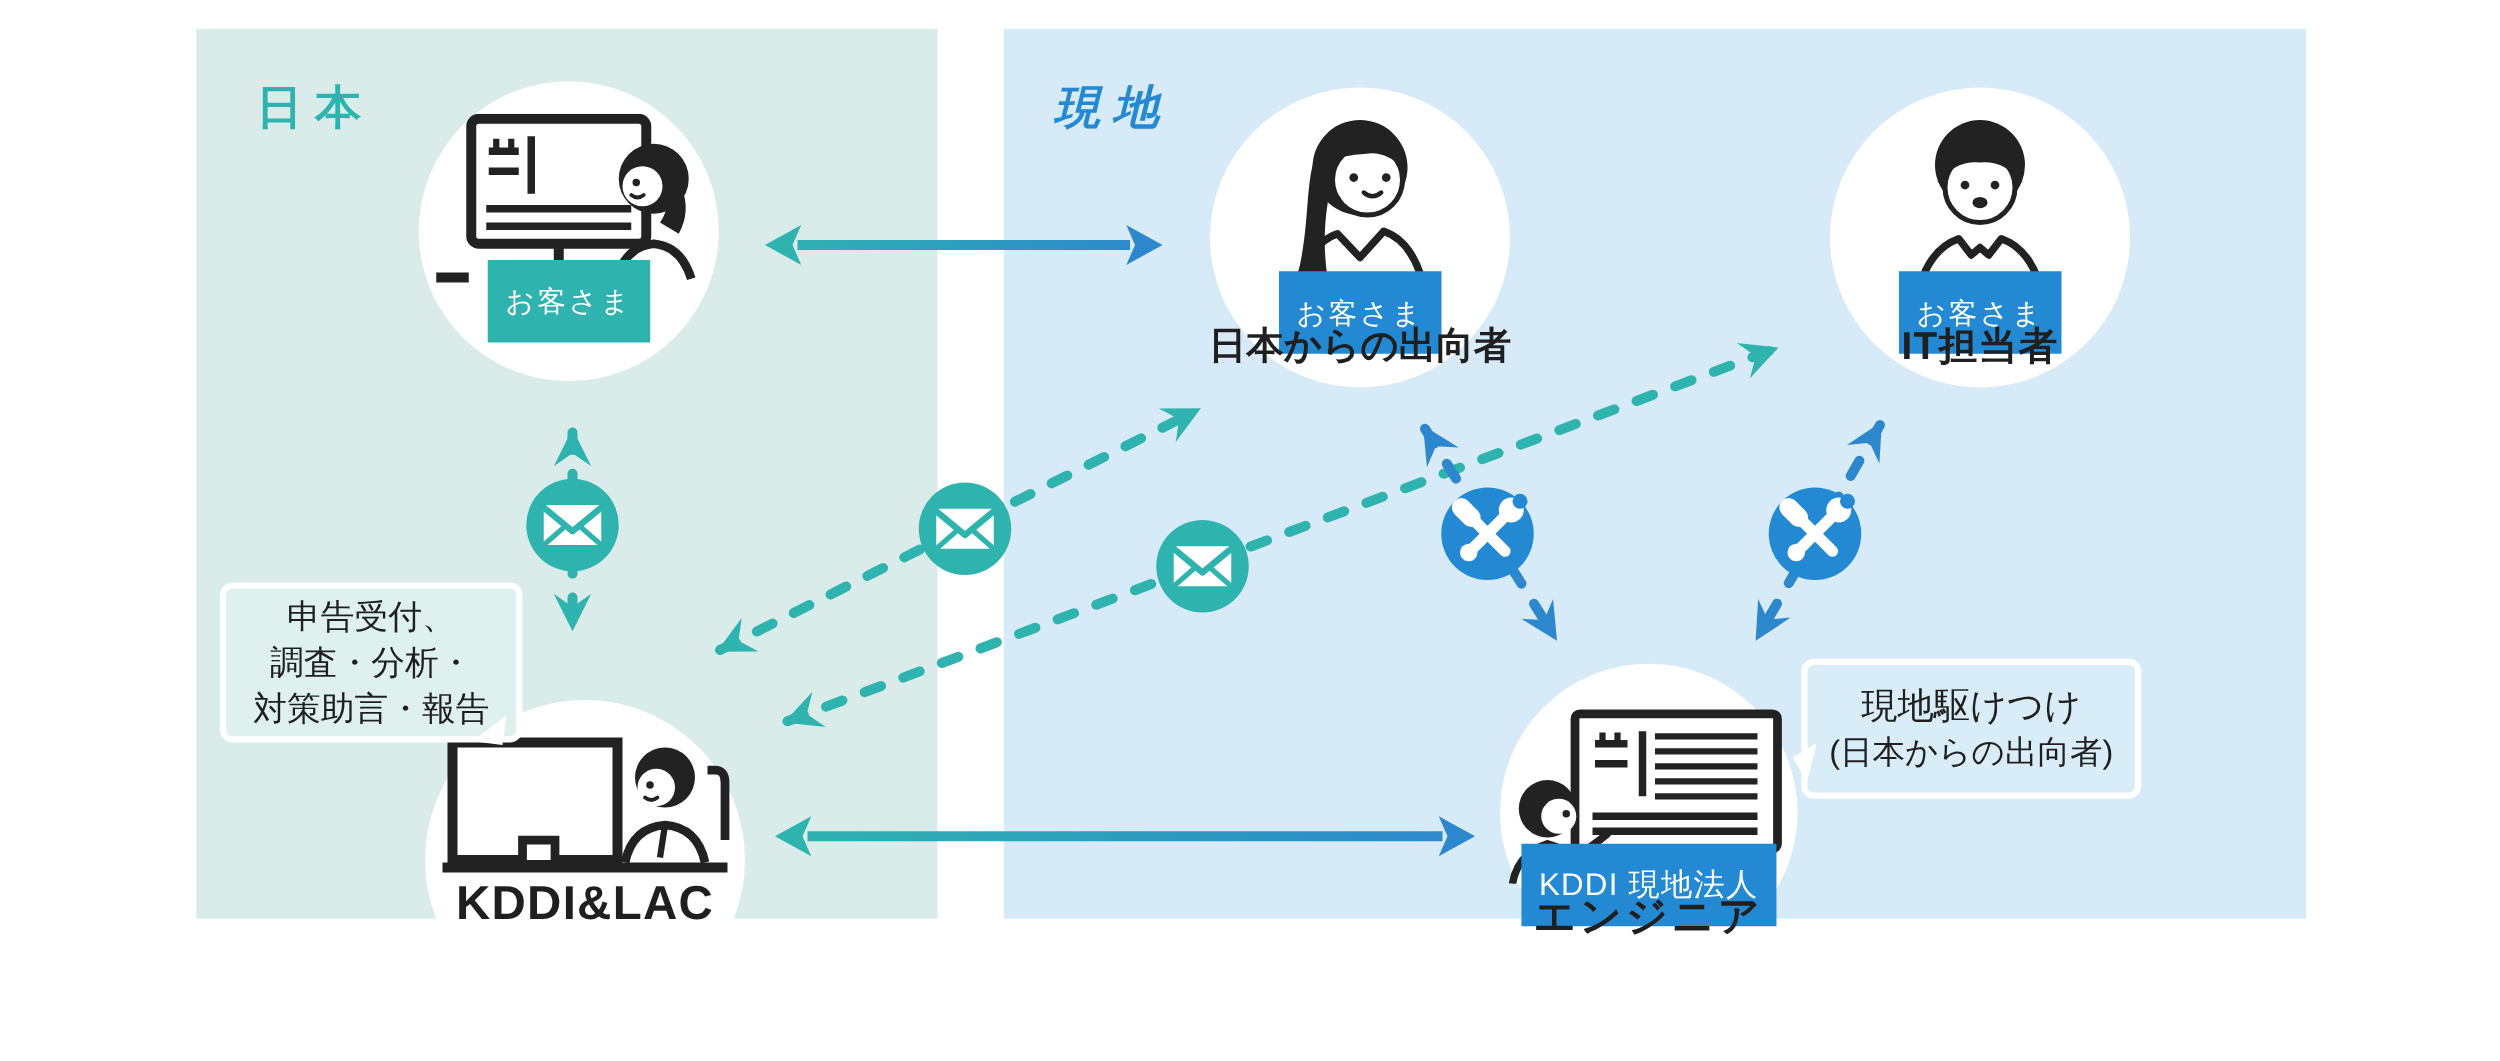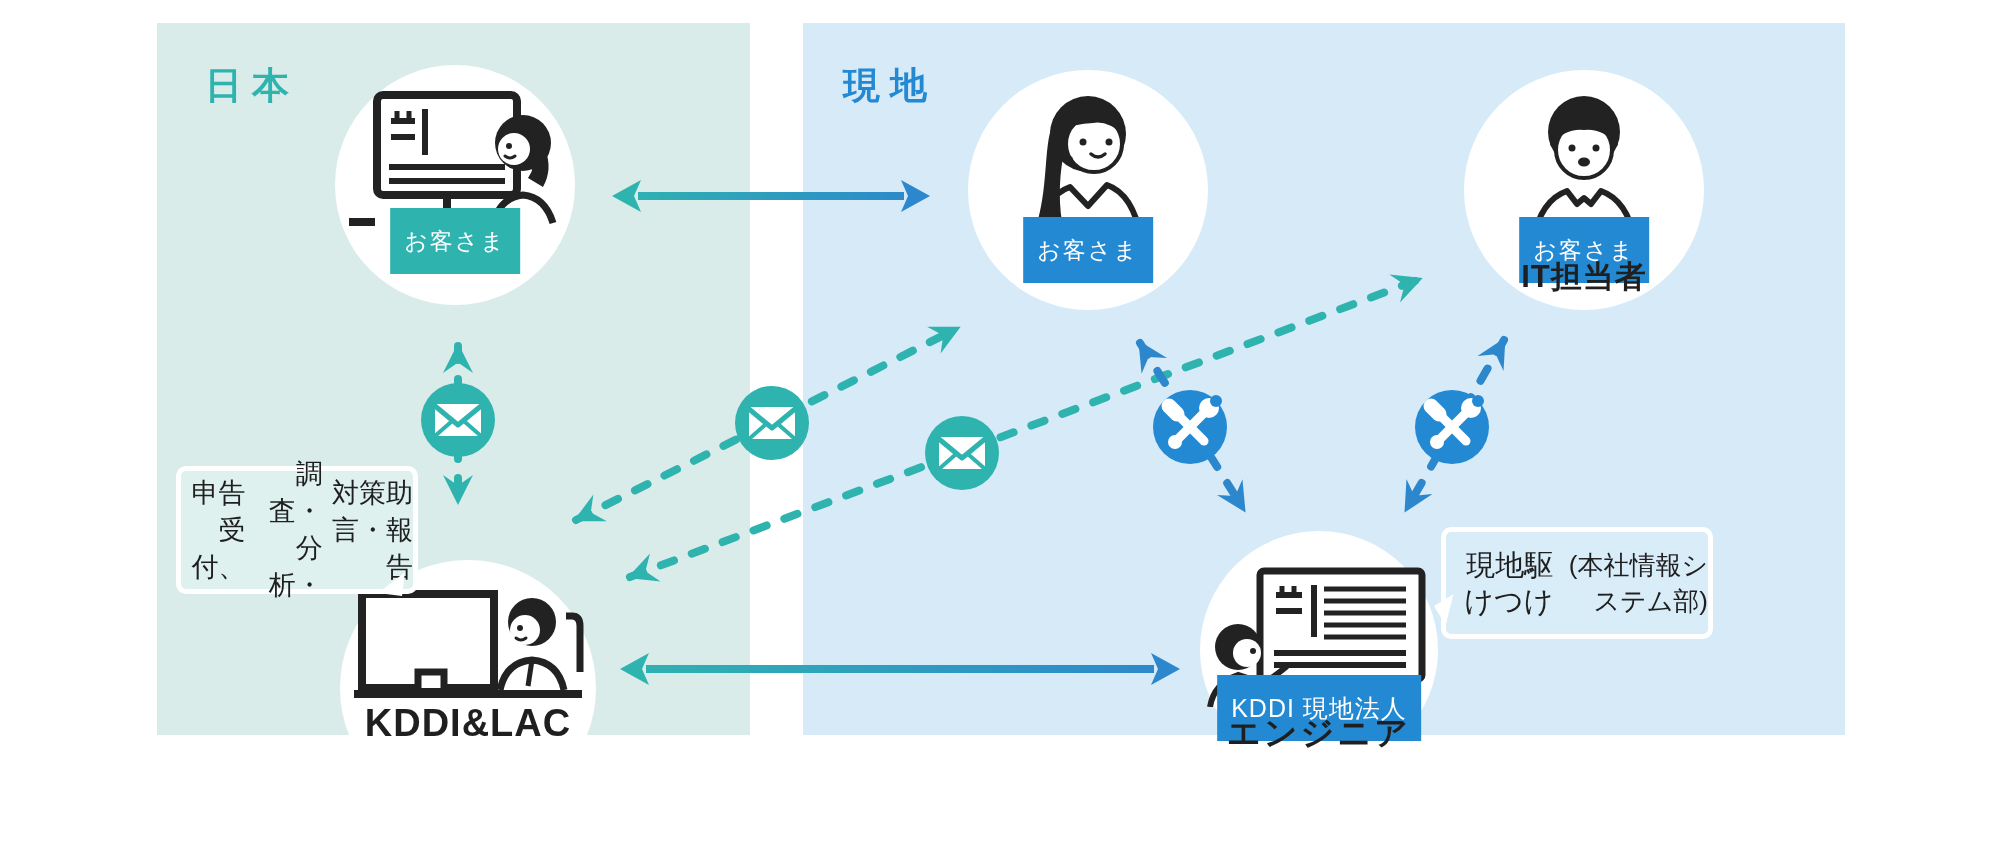--- a/index.html
+++ b/index.html
@@ -3,21 +3,21 @@
 <meta charset="utf-8">
 <style>
   html,body{margin:0;padding:0;background:#fff;}
   .stage{position:relative;width:2000px;height:849px;background:#fff;overflow:hidden;
          font-family:"Liberation Sans","DejaVu Sans",sans-serif;color:var(--text-dark);}
   .panel{position:absolute;top:23px;height:712px;}
   .panel-japan{left:157px;width:593px;background:var(--teal-panel);}
   .panel-local{left:803px;width:1042px;background:var(--blue-panel);}
   .panel-title{position:absolute;font-size:37px;font-weight:bold;letter-spacing:10px;white-space:nowrap;}
   .panel-japan .panel-title{left:48px;top:38px;color:var(--teal);}
-  .panel-local .panel-title{left:40px;top:38px;color:var(--blue);}
+  .panel-local .panel-title{left:40px;top:38px;color:var(--blue);font-style:italic;}
   .overlay{position:absolute;left:0;top:0;pointer-events:none;}
   .node{position:absolute;background:var(--node-bg);border-radius:50%;}
   .node-hq{left:335px;top:65px;width:240px;height:240px;}
   .node-expat{left:968px;top:70px;width:240px;height:240px;}
   .node-it{left:1464px;top:70px;width:240px;height:240px;}
   .node-kddi{left:340px;top:560px;width:256px;height:256px;}
   .node-eng{left:1200px;top:531px;width:238px;height:238px;}
   .badge{position:absolute;left:50%;transform:translateX(-50%);height:32px;line-height:32px;
          padding:17px 14px;color:#fff;font-size:23px;letter-spacing:2px;white-space:nowrap;}
   .badge-teal{background:var(--teal);}
@@ -25,21 +25,21 @@
   .node-label{position:absolute;left:50%;transform:translateX(-50%);white-space:nowrap;
               font-weight:bold;color:var(--text-dark);}
   .node-hq .badge{top:143px;}   .node-hq .node-label{top:178px;font-size:29px;}
   .node-expat .badge{top:147px;}.node-expat .node-label{top:186px;font-size:30px;}
   .node-it .badge{top:147px;}   .node-it .node-label{top:186px;font-size:31px;letter-spacing:1px;}
   .node-kddi .node-label{top:142px;font-size:38px;letter-spacing:1px;}
   .node-eng .badge{top:144px;font-size:25px;letter-spacing:1px;}
   .node-eng .node-label{top:180px;font-size:33px;letter-spacing:3px;}
   .icon{position:absolute;}
   .bubble{position:absolute;border:5px solid #fff;border-radius:10px;display:flex;
-          flex-direction:row;justify-content:center;align-items:center;text-align:right;
+          flex-direction:column;justify-content:center;align-items:center;text-align:left;
           color:var(--text-dark);}
   .bubble-left{left:176px;top:466px;width:232px;height:118px;background:var(--teal-bubble);
                font-size:27px;line-height:37px;}
   .bubble-left::after{content:"";position:absolute;right:-6px;bottom:-24px;width:0;height:0;
                border:17px solid transparent;border-top-color:#fff;transform:rotate(-38deg);}
   .bubble-right{left:1441px;top:527px;width:262px;height:102px;background:var(--blue-bubble);
                font-size:26px;line-height:36px;}
   .bubble-right::after{content:"";position:absolute;left:-28px;bottom:12px;width:0;height:0;
                border:16px solid transparent;border-right-color:#fff;transform:rotate(14deg);}
   .bubble .l1{font-size:29px;}
@@ -166,20 +166,21 @@
       <circle cx="86" cy="54" r="28" fill="#fff" style="stroke:var(--ink)" stroke-width="4"></circle>
       <path d="M54,40 Q62,18 86,20 Q110,22 118,46 Q99,30 85,33 Q66,34 54,40 Z" style="fill:var(--ink)"></path>
       <circle cx="75" cy="52" r="3.5" style="fill:var(--ink)"></circle>
       <circle cx="101" cy="52" r="3.5" style="fill:var(--ink)"></circle>
       <path d="M83,64 q7,6 14,0" fill="none" style="stroke:var(--ink)" stroke-width="3.5" stroke-linecap="round"></path>
       <circle cx="61" cy="70" r="4" style="fill:var(--ink)"></circle>
       <path d="M28,148 Q36,106 62,97 L80,116 L99,95 Q125,104 133,148 Z" fill="#fff" style="stroke:var(--ink)" stroke-width="6" stroke-linejoin="round"></path>
       <path d="M44,36 C36,58 40,92 30,130 L54,132 C50,106 52,82 56,62 Z" style="fill:var(--ink)"></path>
     </svg>
     <div class="badge badge-blue">お客さま</div>
+    <div class="node-label">日本からの出向者</div>
   </div>
 
   <div class="node node-it">
     <svg class="icon" style="left:45px;top:22px" width="150" height="150" viewBox="0 0 150 150">
       <circle cx="75" cy="40" r="36" style="fill:var(--ink)"></circle>
       <circle cx="75" cy="58" r="28" fill="#fff" style="stroke:var(--ink)" stroke-width="4"></circle>
       <path d="M41,54 Q45,24 75,22 Q105,24 109,54 Q94,36 75,38 Q56,36 41,54 Z" style="fill:var(--ink)"></path>
       <circle cx="63" cy="56" r="3.5" style="fill:var(--ink)"></circle>
       <circle cx="87" cy="56" r="3.5" style="fill:var(--ink)"></circle>
       <ellipse cx="75" cy="70" rx="6" ry="4.5" style="fill:var(--ink)"></ellipse>
@@ -227,16 +228,16 @@
     <div class="node-label">KDDI&amp;LAC</div>
   </div>
 
   <div class="bubble bubble-left">
     <div>申告受付、</div>
     <div>調査・分析・</div>
     <div>対策助言・報告</div>
   </div>
   <div class="bubble bubble-right">
     <div class="l1">現地駆けつけ</div>
-    <div>(本社情報システム部)</div>
+    <div>(日本からの出向者)</div>
   </div>
 
 </div>
 
 </body></html>

